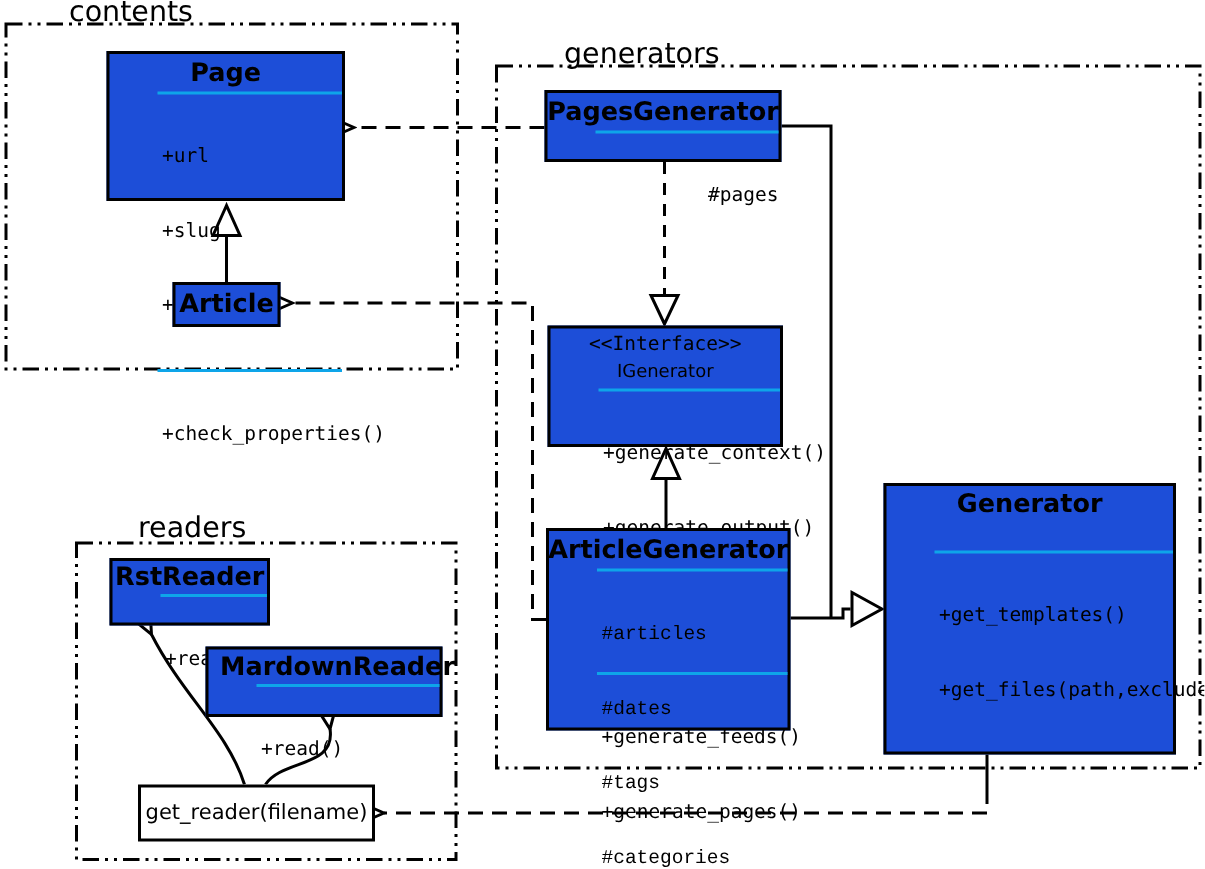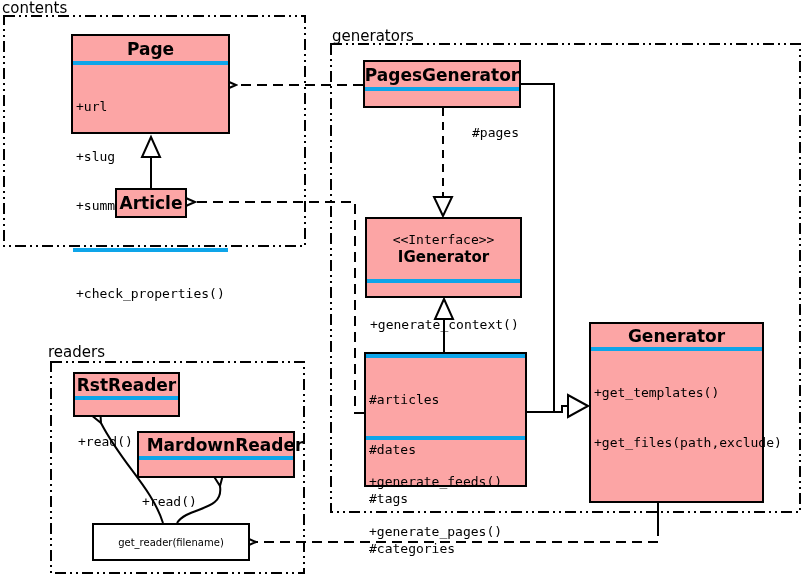--- a/index.html
+++ b/index.html
@@ -1,33 +1,33 @@
 <!DOCTYPE html>
 <html><head>
 <meta charset="utf-8">
 <style>
   html,body{margin:0;padding:0;background:#fff;}
   .stage{position:relative;width:803px;height:579px;background:#fff;overflow:hidden;
          font-family:"DejaVu Sans","Liberation Sans",sans-serif;color:#000;}
   .lines{position:absolute;left:0;top:0;z-index:1;}
-  .pkg-label{position:absolute;z-index:3;font-size:15px;line-height:15px;white-space:nowrap;}
-  .uml-class{position:absolute;z-index:2;background:#fca5a5;border:2px solid #000;
+  .pkg-label{position:absolute;z-index:3;font-size:19px;line-height:15px;white-space:nowrap;margin-left:44px;}
+  .uml-class{position:absolute;z-index:2;background:#1d4ed8;border:2px solid #000;
              box-sizing:border-box;display:flex;flex-direction:column;}
   .uml-title{height:25px;flex:0 0 auto;display:flex;align-items:center;justify-content:center;
              font-weight:bold;font-size:17px;white-space:nowrap;}
-  .uml-sec{flex:0 0 auto;border-top:4px solid #0ea5e9;box-sizing:border-box;
+  .uml-sec{flex:0 0 auto;border-top:2px solid #0ea5e9;box-sizing:border-box;
            font-family:"DejaVu Sans Mono","Liberation Mono",monospace;
-           font-size:13px;line-height:16.5px;padding:1px 0 0 3px;white-space:pre;}
+           font-size:13px;line-height:16.5px;padding:1px 0 0 3px;white-space:pre;margin-left:32px;}
   .uml-sec.fill{flex:1 1 auto;}
   .uml-line{white-space:pre;}
   .stereo-sec{flex:0 0 auto;display:flex;flex-direction:column;align-items:center;
-              justify-content:center;padding:10px 0;}
+              justify-content:center;padding:0 0;}
   .stereo{font-family:"DejaVu Sans Mono","Liberation Mono",monospace;font-size:13px;line-height:15px;}
   .plain-box{position:absolute;z-index:2;background:#fff;border:2px solid #000;box-sizing:border-box;
-             display:flex;align-items:center;justify-content:center;font-size:10px;white-space:nowrap;}
+             display:flex;align-items:center;justify-content:center;font-size:14px;white-space:nowrap;}
 </style>
 </head>
 <body>
 
 <div class="stage">
 
   <svg class="lines" width="803" height="579" viewBox="0 0 803 579">
     <defs>
       <marker id="oarr" markerUnits="userSpaceOnUse" markerWidth="26" markerHeight="26" viewBox="0 -13 26 26" refX="2" refY="0" orient="auto">
         <path d="M 18 -7 L 2 0 L 18 7" fill="none" stroke="#000" stroke-width="2"></path>
@@ -85,42 +85,43 @@
   <div class="uml-class" style="left:363px;top:60px;width:158px;height:48px;text-align:right;">
     <div class="uml-title">PagesGenerator</div>
     <div class="uml-sec fill">
       <div class="uml-line">#pages</div>
     </div>
   </div>
 
   <div class="uml-class" style="left:365px;top:217px;width:157px;height:81px;">
     <div class="stereo-sec" style="height:40px;">
       <div class="stereo">&lt;&lt;Interface&gt;&gt;</div>
-      <div style="font-weight:bold;font-size:15px;line-height:20px;">IGenerator</div>
+      <div style="font-weight:normal;font-size:12px;line-height:20px;">IGenerator</div>
     </div>
     <div class="uml-sec fill">
       <div class="uml-line">+generate_context()</div>
       <div class="uml-line">+generate_output()</div>
     </div>
   </div>
 
   <div class="uml-class" style="left:364px;top:352px;width:163px;height:135px;">
-    <div class="uml-sec" style="height:82px;">
+    <div class="uml-title">ArticleGenerator</div>
+    <div class="uml-sec" style="height:69px;font-family:Liberation Mono, monospace;">
       <div class="uml-line">#articles</div>
       <div class="uml-line">#dates</div>
       <div class="uml-line">#tags</div>
       <div class="uml-line">#categories</div>
     </div>
     <div class="uml-sec fill">
       <div class="uml-line">+generate_feeds()</div>
       <div class="uml-line">+generate_pages()</div>
     </div>
   </div>
 
-  <div class="uml-class" style="left:589px;top:322px;width:175px;height:181px;">
+  <div class="uml-class" style="left:589px;top:322px;width:195px;height:181px;gap:20px;">
     <div class="uml-title" style="height:23px;">Generator</div>
     <div class="uml-sec fill">
       <div class="uml-line">+get_templates()</div>
       <div class="uml-line">+get_files(path,exclude)</div>
       
     </div>
   </div>
 
   <div class="uml-class" style="left:73px;top:372px;width:107px;height:45px;">
     <div class="uml-title" style="height:22px;">RstReader</div>

